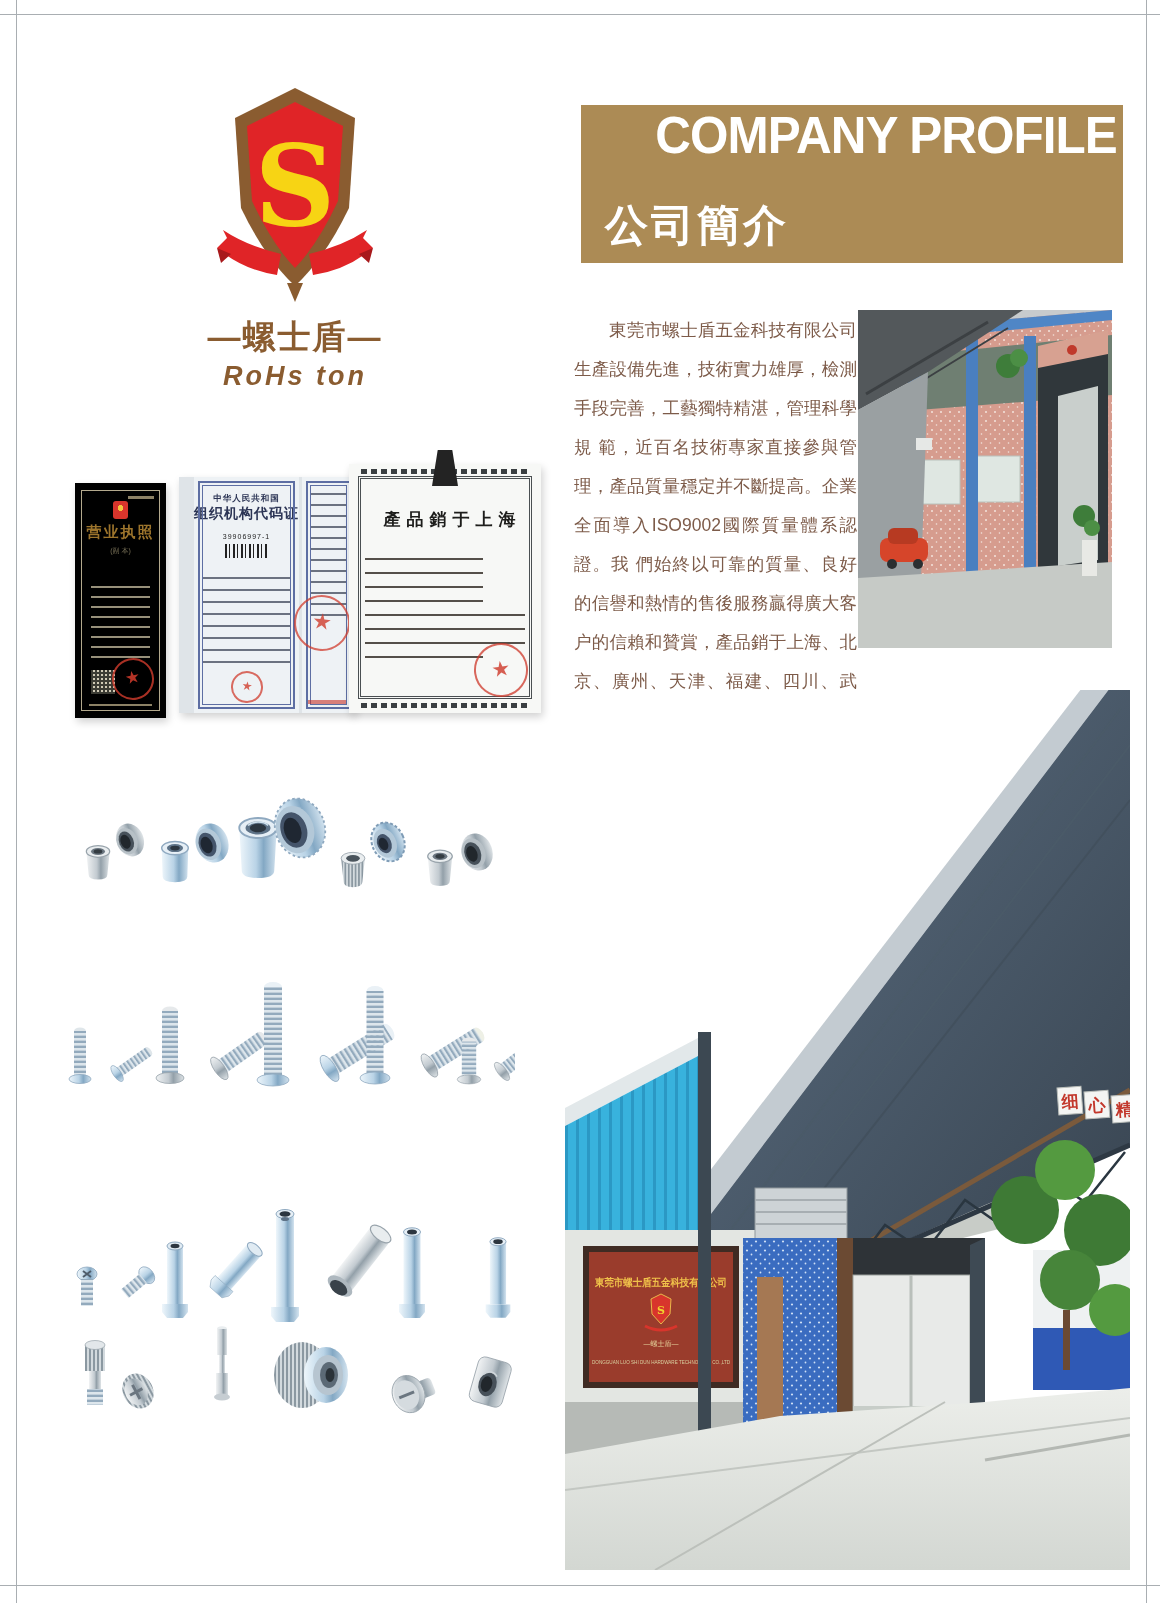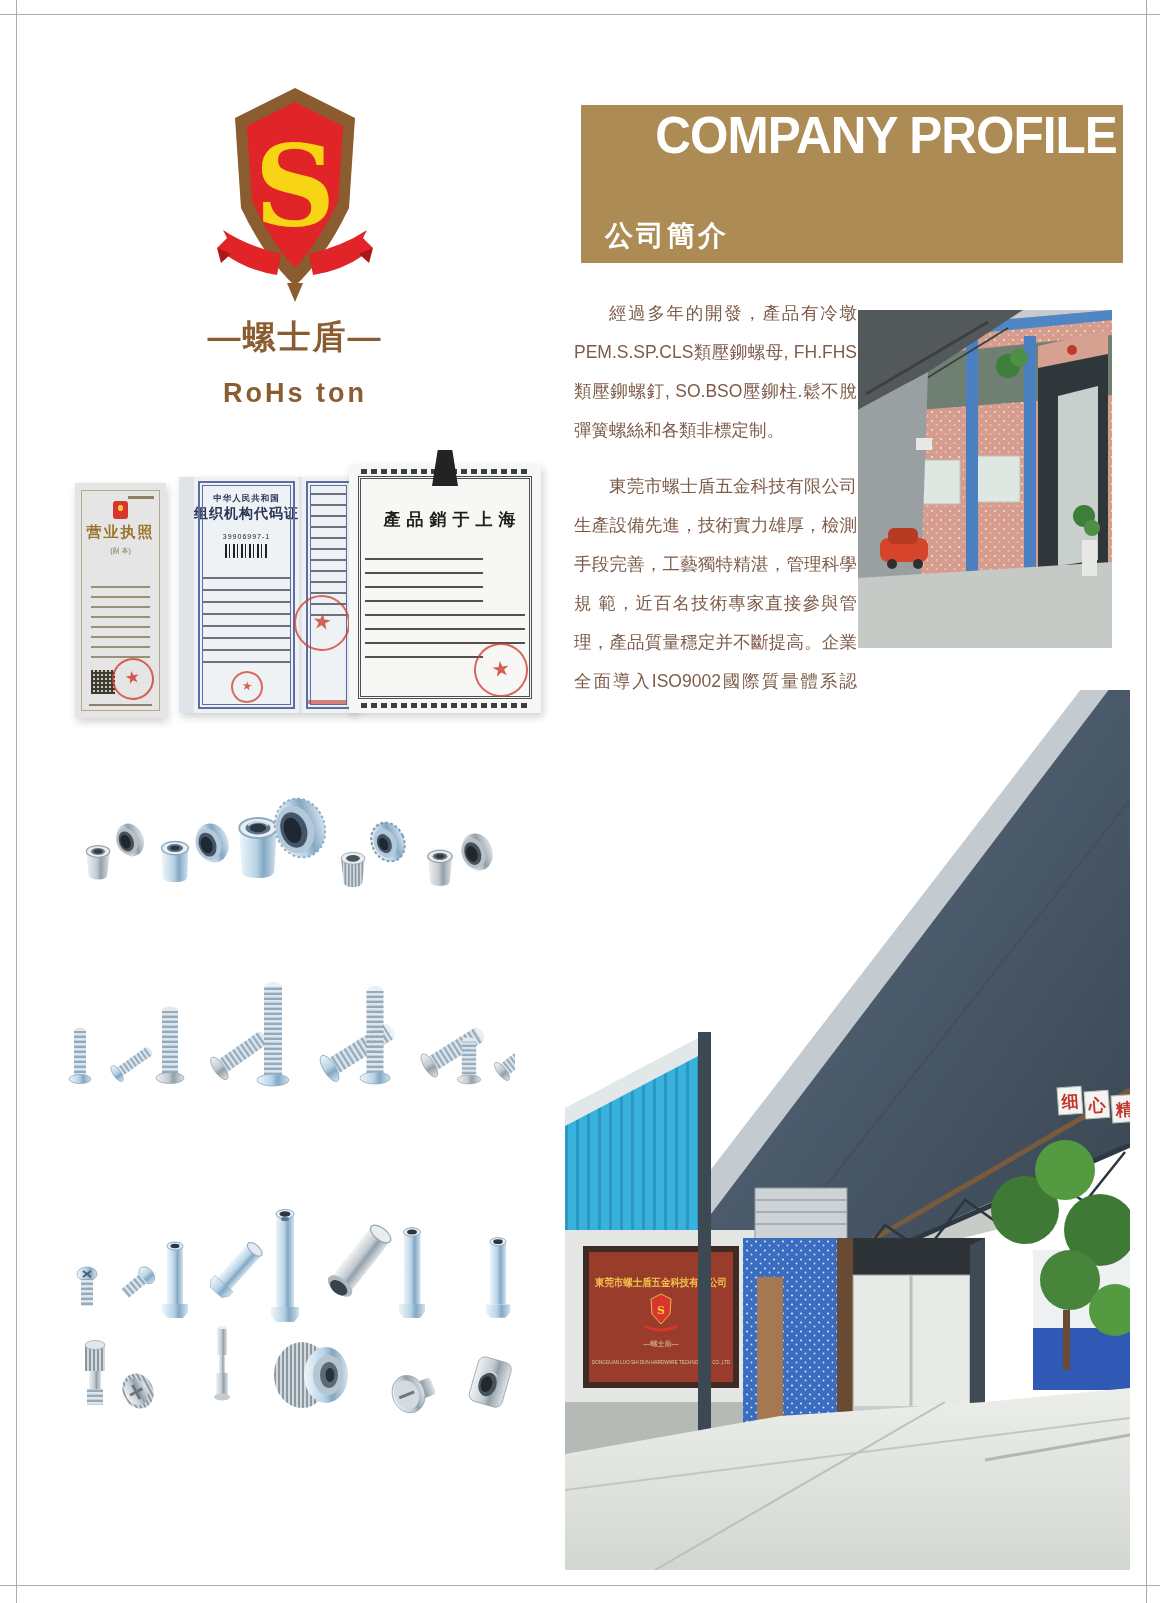--- a/index.html
+++ b/index.html
@@ -6,33 +6,33 @@
   body{font-family:"Liberation Sans",sans-serif;}
   .page{position:relative;width:1160px;height:1603px;background:#fff;overflow:hidden;}
   .abs{position:absolute;}
   
   .mark{position:absolute;background:#a9aeb2;}
   .mk-h{height:1px;left:0;width:1160px;}
   .mk-v{width:1px;top:0;height:1603px;}
   
   .logo{left:205px;top:88px;width:180px;text-align:center;}
   .logo-cn{margin-top:8px;font-size:33px;font-weight:bold;color:#8a5c30;letter-spacing:2px;white-space:nowrap;}
-  .logo-en{margin-top:18px;font-size:27px;font-weight:bold;color:#8a5c30;letter-spacing:3px;}
+  .logo-en{margin-top:1px;font-size:27px;font-weight:bold;color:#8a5c30;letter-spacing:3px;font-style:italic;}
   
   .banner{left:581px;top:105px;width:542px;height:158px;background:#ac8b55;}
   .banner-en{position:absolute;top:0px;right:6px;color:#fff;font-size:52px;font-weight:bold;letter-spacing:-1px;white-space:nowrap;transform:scaleX(.95);transform-origin:right;}
-  .banner-cn{position:absolute;left:24px;bottom:8px;color:#fff;font-size:28px;font-weight:bold;letter-spacing:3px;}
+  .banner-cn{position:absolute;left:24px;bottom:8px;color:#fff;font-size:43px;font-weight:bold;letter-spacing:3px;}
   
   .intro{left:574px;top:294px;width:283px;color:#7d5b49;font-size:17.5px;line-height:39px;text-align:justify;}
   .intro p{margin:0;text-indent:2em;}
   .intro p.gap{margin-top:17px;}
   .intro .bold{font-weight:bold;}
   
   .cert{position:absolute;box-shadow:2px 4px 8px rgba(0,0,0,.18);padding-left:15px;}
-  .cert1{left:75px;top:483px;width:76px;height:235px;background:#e5e5e5;}
+  .cert1{left:75px;top:483px;width:76px;height:235px;background:#000000;}
   .c1-inner{position:absolute;inset:7px 6px;border:1px solid #b3a98d;}
   .c1-serial{position:absolute;top:5px;right:5px;width:26px;height:3px;background:#8d8266;}
   .c1-emblem{width:15px;height:18px;margin:10px auto 2px;background:radial-gradient(circle at 50% 38%,#f3c53e 0 3px,#d8352c 3px 100%);border-radius:3px;}
   .c1-title{color:#9c742c;font-weight:bold;font-size:15px;letter-spacing:2px;text-align:center;margin-top:4px;white-space:nowrap;}
   .c1-sub{font-size:7px;color:#7a7258;text-align:center;margin-top:4px;}
   .c1-lines{position:absolute;left:9px;right:9px;top:95px;height:76px;background:repeating-linear-gradient(to bottom,#97907a 0 2px,transparent 2px 10px);}
   .c1-qr{position:absolute;left:9px;bottom:16px;width:24px;height:24px;background-image:repeating-linear-gradient(0deg,#3c3c34 0 2px,transparent 2px 4px),repeating-linear-gradient(90deg,#3c3c34 0 2px,#cfc9b4 2px 4px);}
   .c1-seal{position:absolute;right:5px;bottom:10px;width:38px;height:38px;border:2px solid rgba(210,60,45,.8);border-radius:50%;color:rgba(210,60,45,.85);font-size:17px;line-height:36px;text-align:center;transform:rotate(-12deg);}
   .c1-foot{position:absolute;bottom:4px;left:7px;right:7px;height:2px;background:#8d8266;}
   .cert2{left:179px;top:477px;width:161px;height:236px;background:#dfe4e8;display:flex;gap:3px;}
@@ -82,21 +82,20 @@
     <div class="logo-cn">—螺士盾—</div>
     <div class="logo-en">RoHs ton</div>
   </div>
 
   <div class="abs banner">
     <div class="banner-en">COMPANY PROFILE</div>
     <div class="banner-cn">公司簡介</div>
   </div>
 
   <div class="abs intro">
-    <p>經過多年的開發，產品有冷墩PEM.S.SP.CLS類壓鉚螺母, FH.FHS類壓鉚螺釘, SO.BSO壓鉚柱.鬆不脫彈簧螺絲和各類非標定制。</p>
     <p class="gap">東莞市螺士盾五金科技有限公司生產設備先進，技術實力雄厚，檢測手段完善，工藝獨特精湛，管理科學規 範，近百名技術專家直接參與管理，產品質量穩定并不斷提高。企業全面導入ISO9002國際質量體系認證。我 們始終以可靠的質量、良好的信譽和熱情的售後服務贏得廣大客户的信賴和贊賞，產品銷于上海、北京、廣州、天津、福建、四川、武漢、沈陽、江蘇、浙江等全國各地，特別是近幾年，產品還遠銷東南亞、歐洲、俄羅斯等國。</p>
   </div>
 
   <svg class="abs" style="left:858px;top:310px" width="254" height="338" viewBox="0 0 254 338">
     <defs>
       <pattern id="speck" width="9" height="9" patternUnits="userSpaceOnUse">
         <rect width="9" height="9" fill="#d69c8e"></rect>
           <circle cx="2" cy="3" r="1" fill="#f4e3dc"></circle>
           <circle cx="6.5" cy="7" r=".8" fill="#f4e3dc"></circle>
       </pattern>

